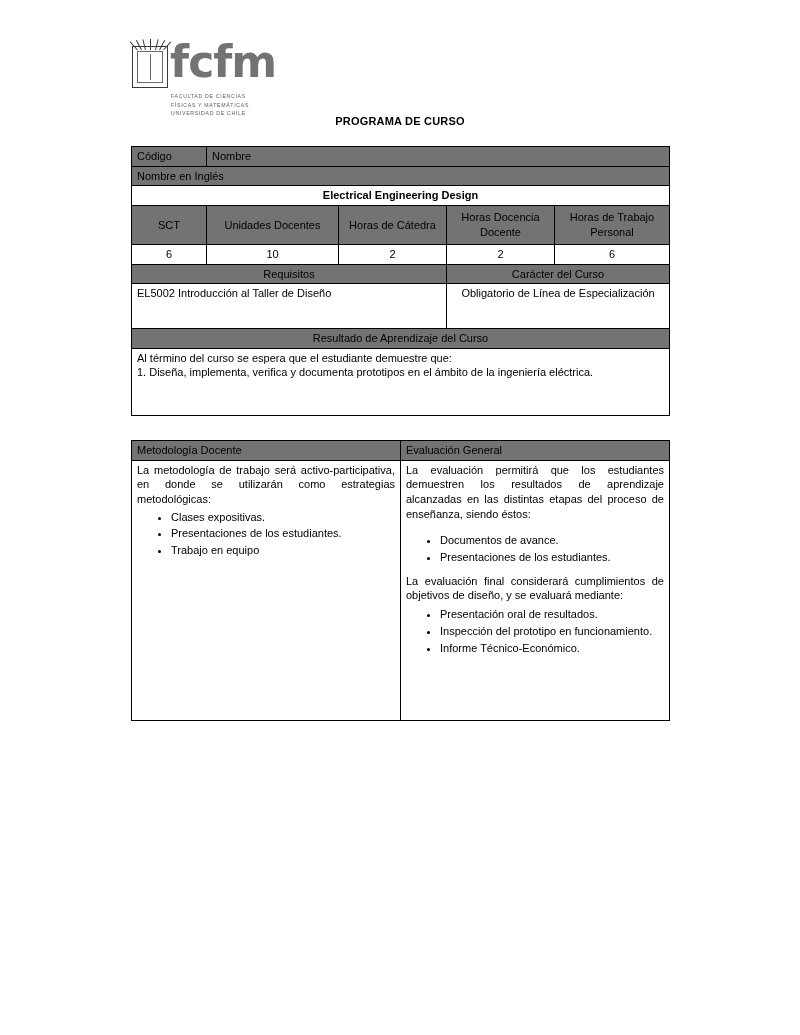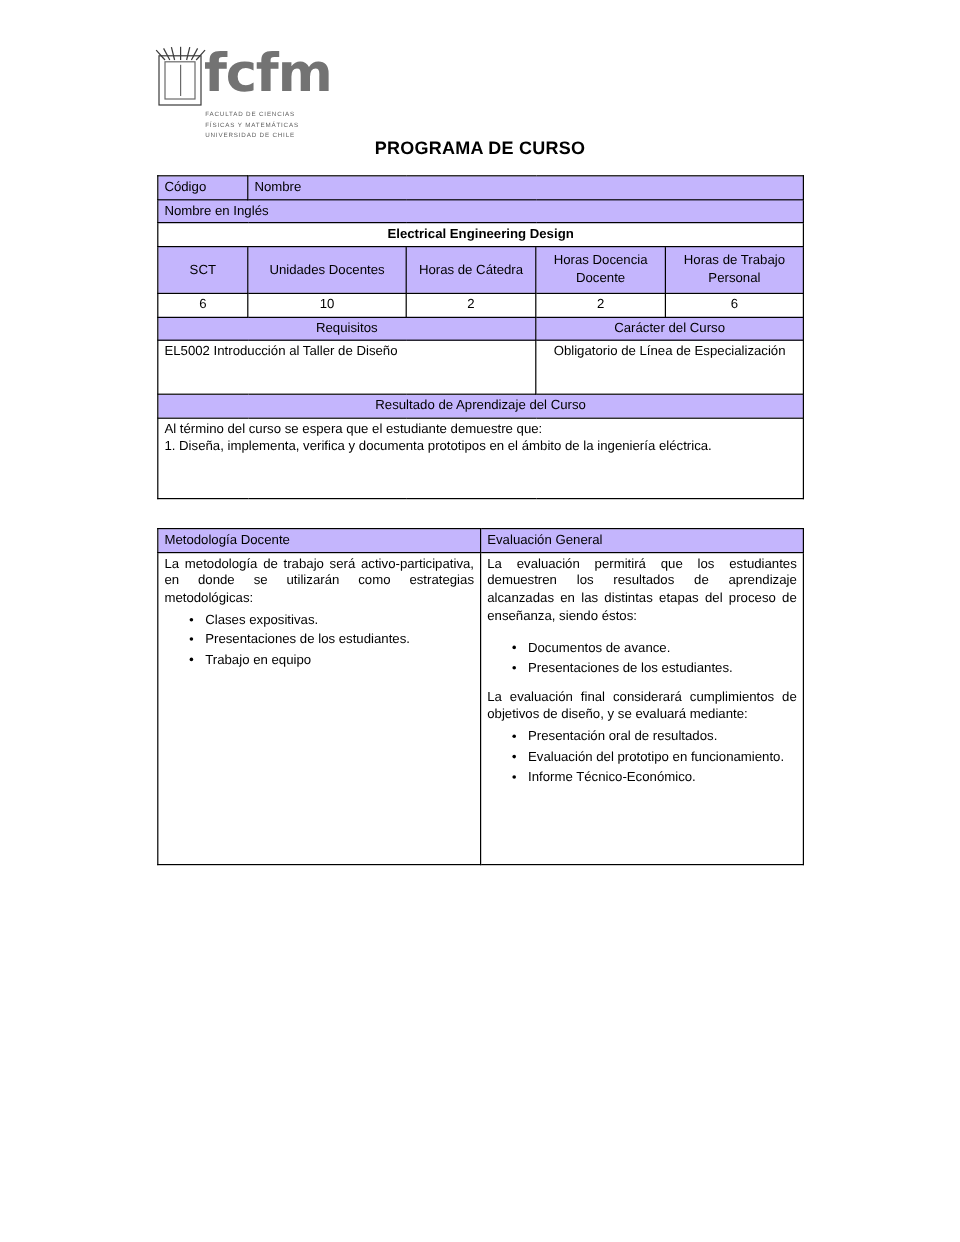--- a/index.html
+++ b/index.html
@@ -93,40 +93,40 @@
     font-family: "Liberation Sans", sans-serif;
   }
 
   
   .doc-title {
     position: absolute;
     left: 0;
     top: 115px;
     width: 800px;
     text-align: center;
-    font-size: 15px;
+    font-size: 11px;
     font-weight: bold;
     letter-spacing: 0.2px;
   }
 
   
   table.doc {
     position: absolute;
     border-collapse: collapse;
     table-layout: fixed;
     font-size: 11px;
   }
   table.doc td {
     border: 1px solid #000000;
     padding: 2px 5px;
     vertical-align: top;
     line-height: 1.33;
   }
   .hdr {
-    background: #c4b5fd;
+    background: #737373;
   }
   .ctr { text-align: center; }
   .just { text-align: justify; }
   .b { font-weight: bold; }
 
   #table-main {
     left: 131px;
     top: 146px;
     width: 538px;
   }
@@ -263,21 +263,21 @@
         <td class="cell-pad">
           <div class="cellbody">
             <p class="tight just">La evaluación permitirá que los estudiantes demuestren los resultados de aprendizaje alcanzadas en las distintas etapas del proceso de enseñanza, siendo éstos:</p>
             <ul class="bul" style="margin-top:12px;">
               <li>Documentos de avance.</li>
               <li>Presentaciones de los estudiantes.</li>
             </ul>
             <p class="sp just">La evaluación final considerará cumplimientos de objetivos de diseño, y se evaluará mediante:</p>
             <ul class="bul">
               <li>Presentación oral de resultados.</li>
-              <li class="just">Evaluación del prototipo en funcionamiento.</li>
+              <li class="just">Inspección del prototipo en funcionamiento.</li>
               <li>Informe Técnico-Económico.</li>
             </ul>
           </div>
         </td>
       </tr>
     </tbody>
   </table>
 
 </div>
 

